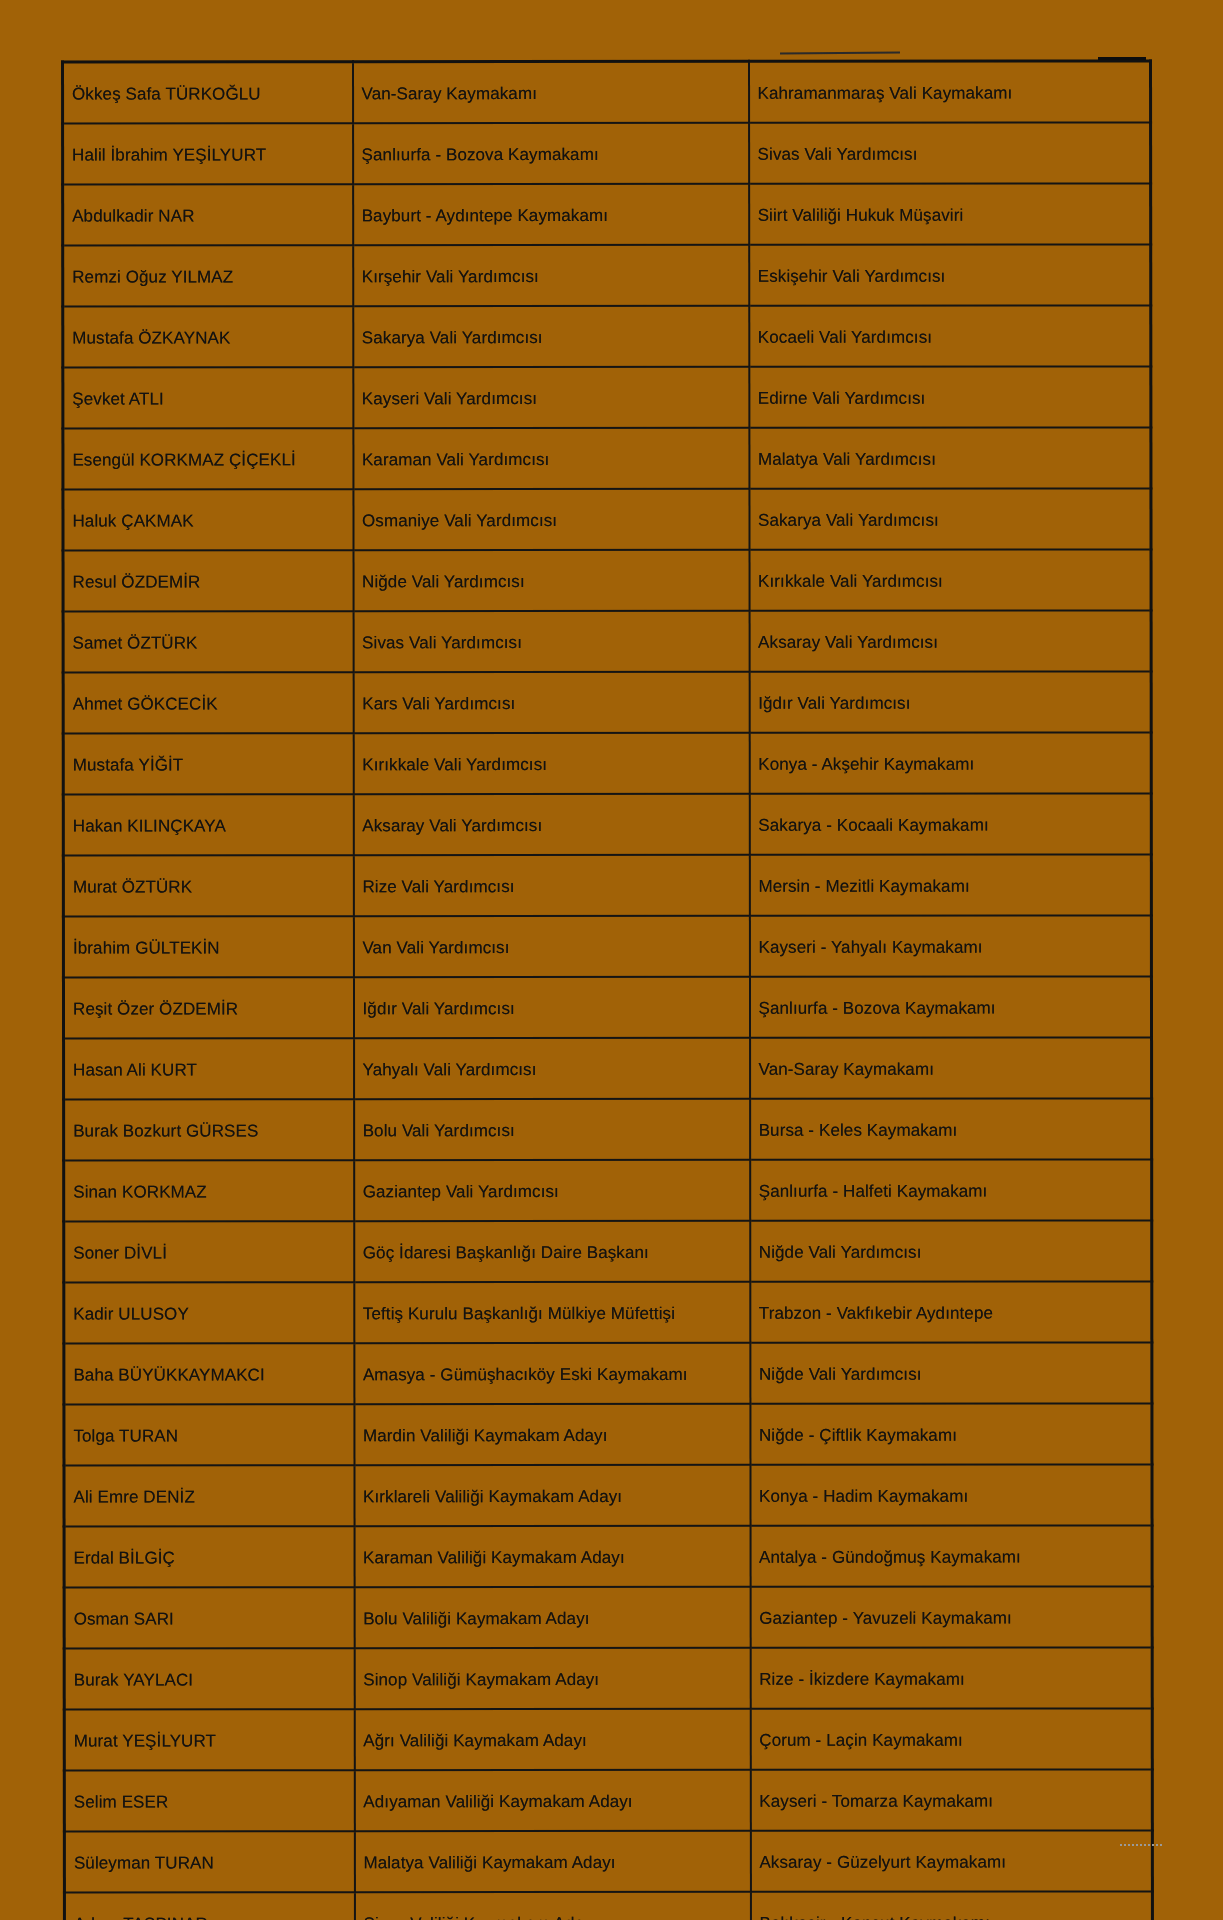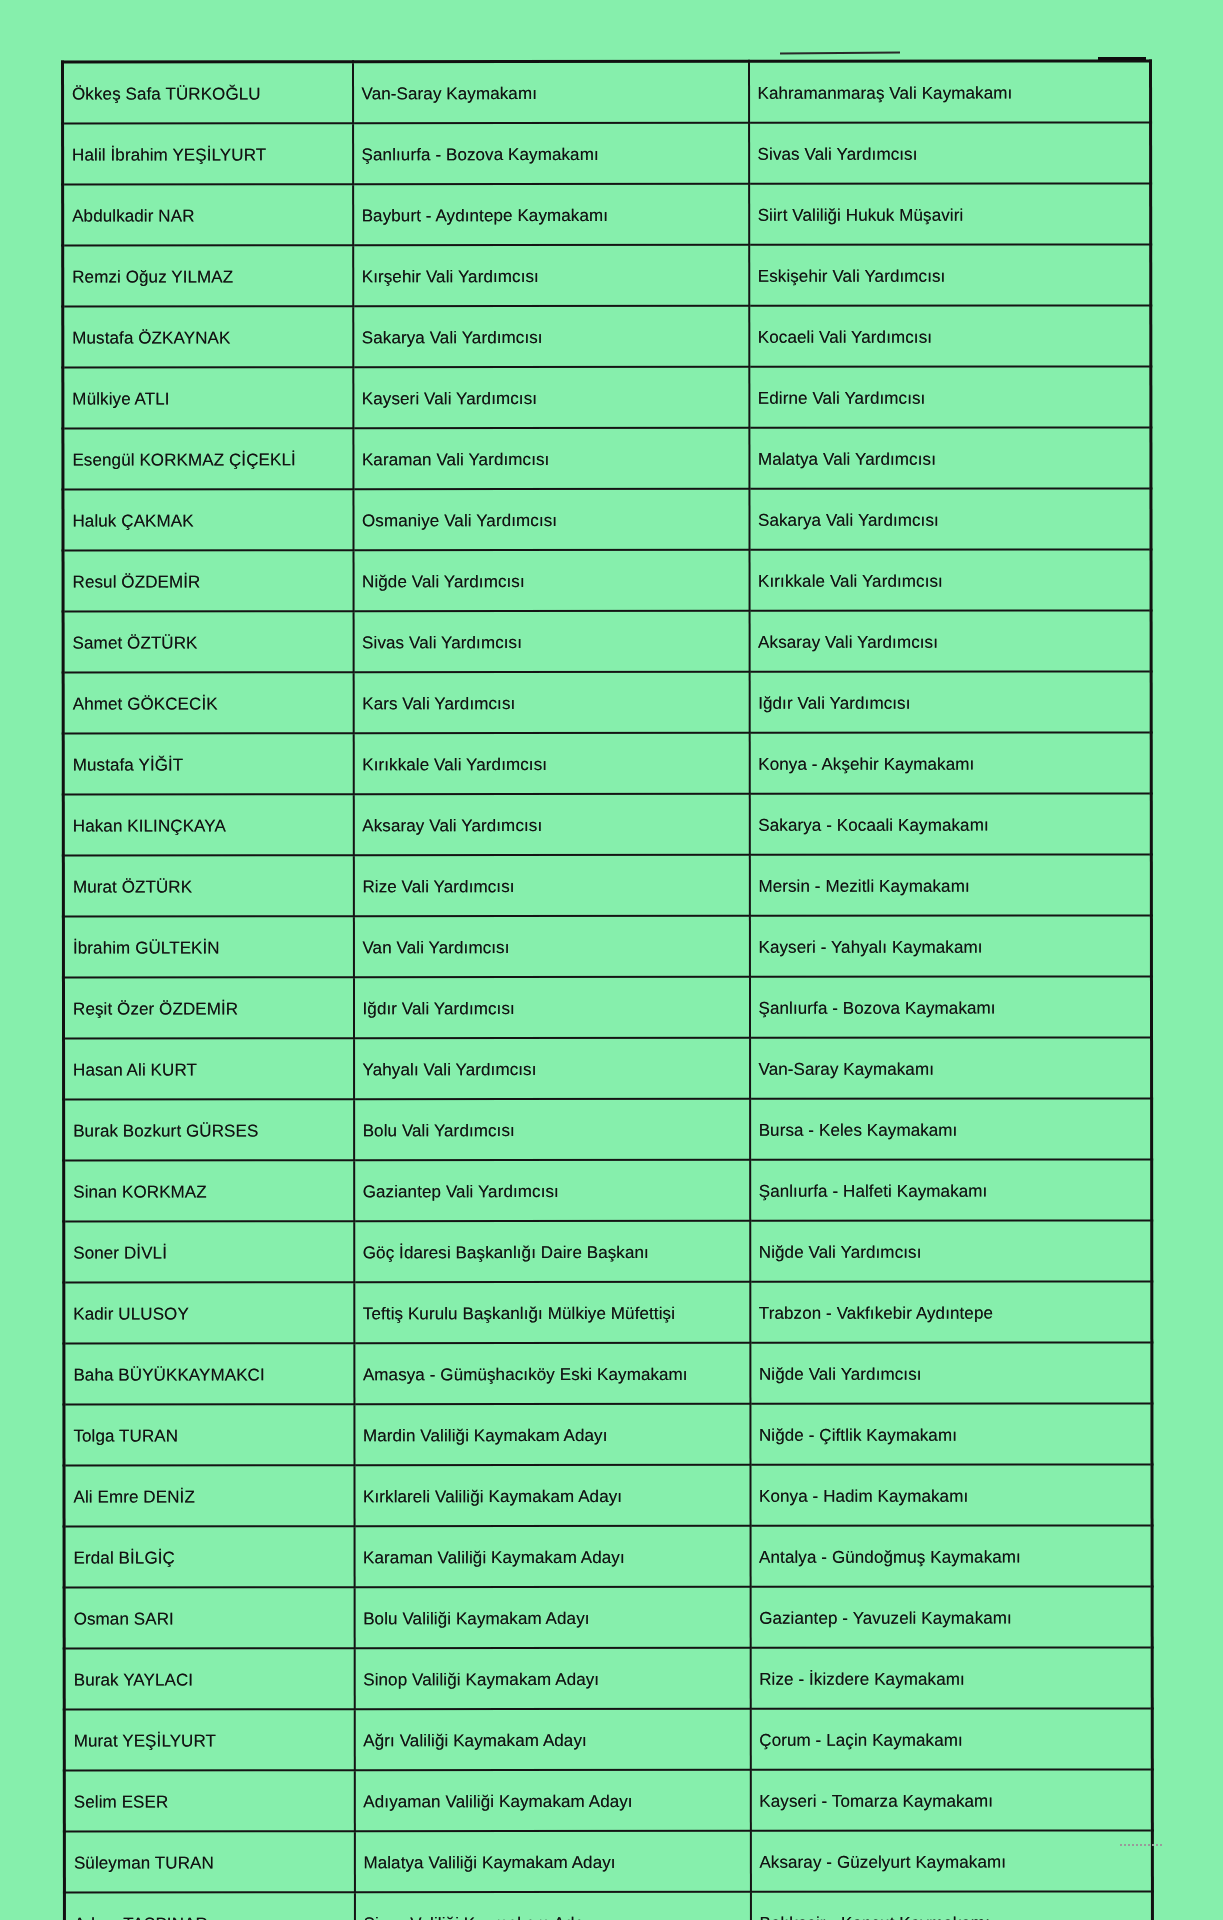--- a/index.html
+++ b/index.html
@@ -4,21 +4,21 @@
 <style>
   html, body {
     margin: 0;
     padding: 0;
     background: #ffffff;
   }
   .page {
     position: relative;
     width: 1223px;
     height: 1920px;
-    background: #86efac;
+    background: #a16207;
     overflow: hidden;
     font-family: "Liberation Sans", sans-serif;
   }
   table.assignment-table {
     position: absolute;
     left: 62px;
     top: 60px;
     width: 1088px;
     border-collapse: collapse;
     table-layout: fixed;
@@ -99,21 +99,21 @@
           <td>Remzi Oğuz YILMAZ</td>
           <td>Kırşehir Vali Yardımcısı</td>
           <td>Eskişehir Vali Yardımcısı</td>
         </tr>
         <tr>
           <td>Mustafa ÖZKAYNAK</td>
           <td>Sakarya Vali Yardımcısı</td>
           <td>Kocaeli Vali Yardımcısı</td>
         </tr>
         <tr>
-          <td>Mülkiye ATLI</td>
+          <td>Şevket ATLI</td>
           <td>Kayseri Vali Yardımcısı</td>
           <td>Edirne Vali Yardımcısı</td>
         </tr>
         <tr>
           <td>Esengül KORKMAZ ÇİÇEKLİ</td>
           <td>Karaman Vali Yardımcısı</td>
           <td>Malatya Vali Yardımcısı</td>
         </tr>
         <tr>
           <td>Haluk ÇAKMAK</td>

